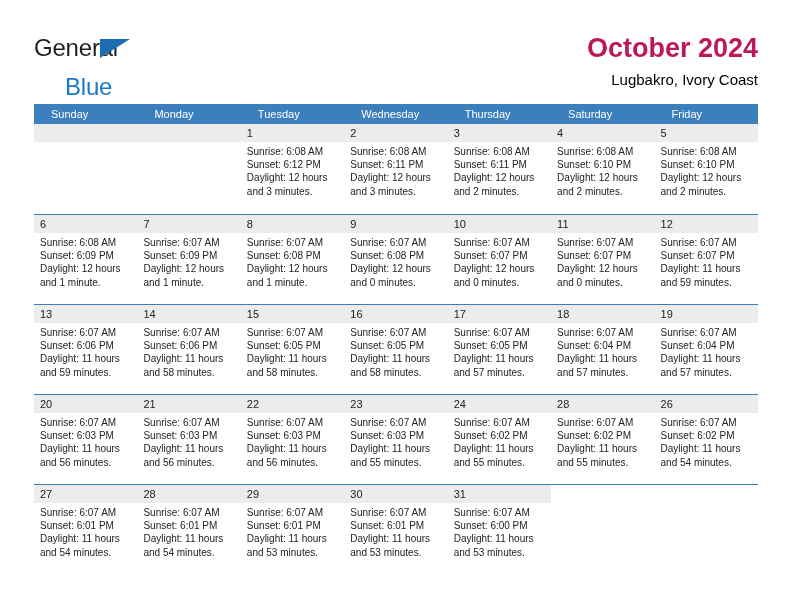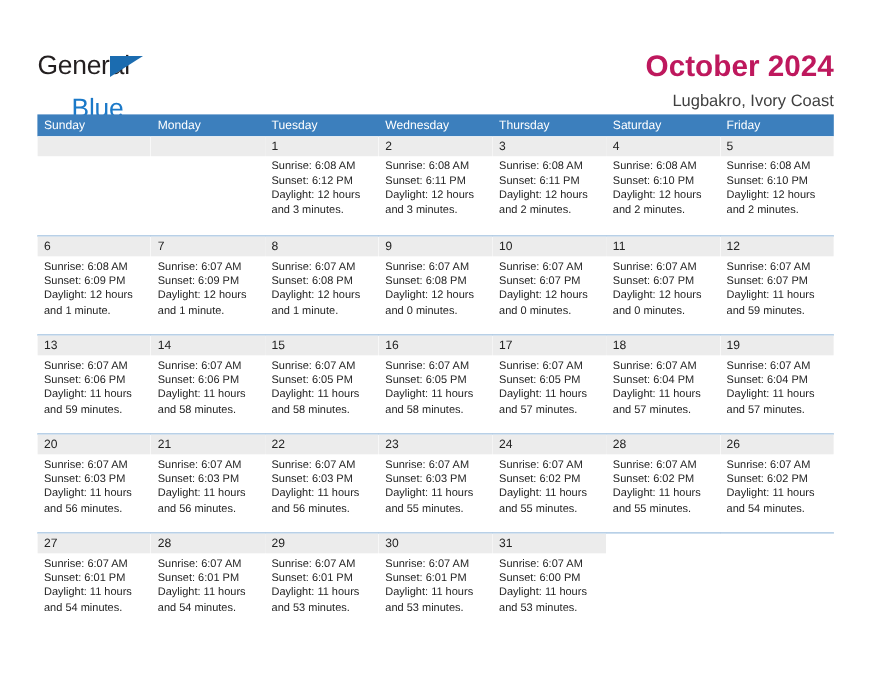--- a/index.html
+++ b/index.html
@@ -20,21 +20,21 @@
     position: relative;
     width: 792px;
     height: 612px;
     box-sizing: border-box;
   }
 
   
   .header {
     position: absolute;
     left: 0;
-    top: 12px;
+    top: 0;
     width: 792px;
     height: 76px;
   }
 
   .brand {
     position: absolute;
     left: 34px;
     top: 36px;
     width: 200px;
     height: 52px;
@@ -76,21 +76,21 @@
   .cal-title {
     font-size: 27px;
     font-weight: bold;
     color: #be185d;
     line-height: 32px;
     white-space: nowrap;
   }
   .cal-subtitle {
     margin-top: 7px;
     font-size: 15px;
-    color: #404040;
+    color: #000000;
     line-height: 18px;
     white-space: nowrap;
   }
 
   
   .calendar {
     position: absolute;
     left: 34px;
     top: 104px;
     width: 724px;
@@ -101,21 +101,21 @@
     width: 100%;
     background: #3c7fbd;
     height: 20px;
   }
   .dow {
     flex: 1 1 0;
     min-width: 0;
     color: #ffffff;
     font-size: 11px;
     line-height: 20px;
-    padding-left: 6px;
+    padding-left: 17px;
     box-sizing: border-box;
     white-space: nowrap;
     overflow: hidden;
   }
 
   .week {
     display: flex;
     width: 100%;
     height: 90px;
     border-top: 1px solid #3c7fbd;

